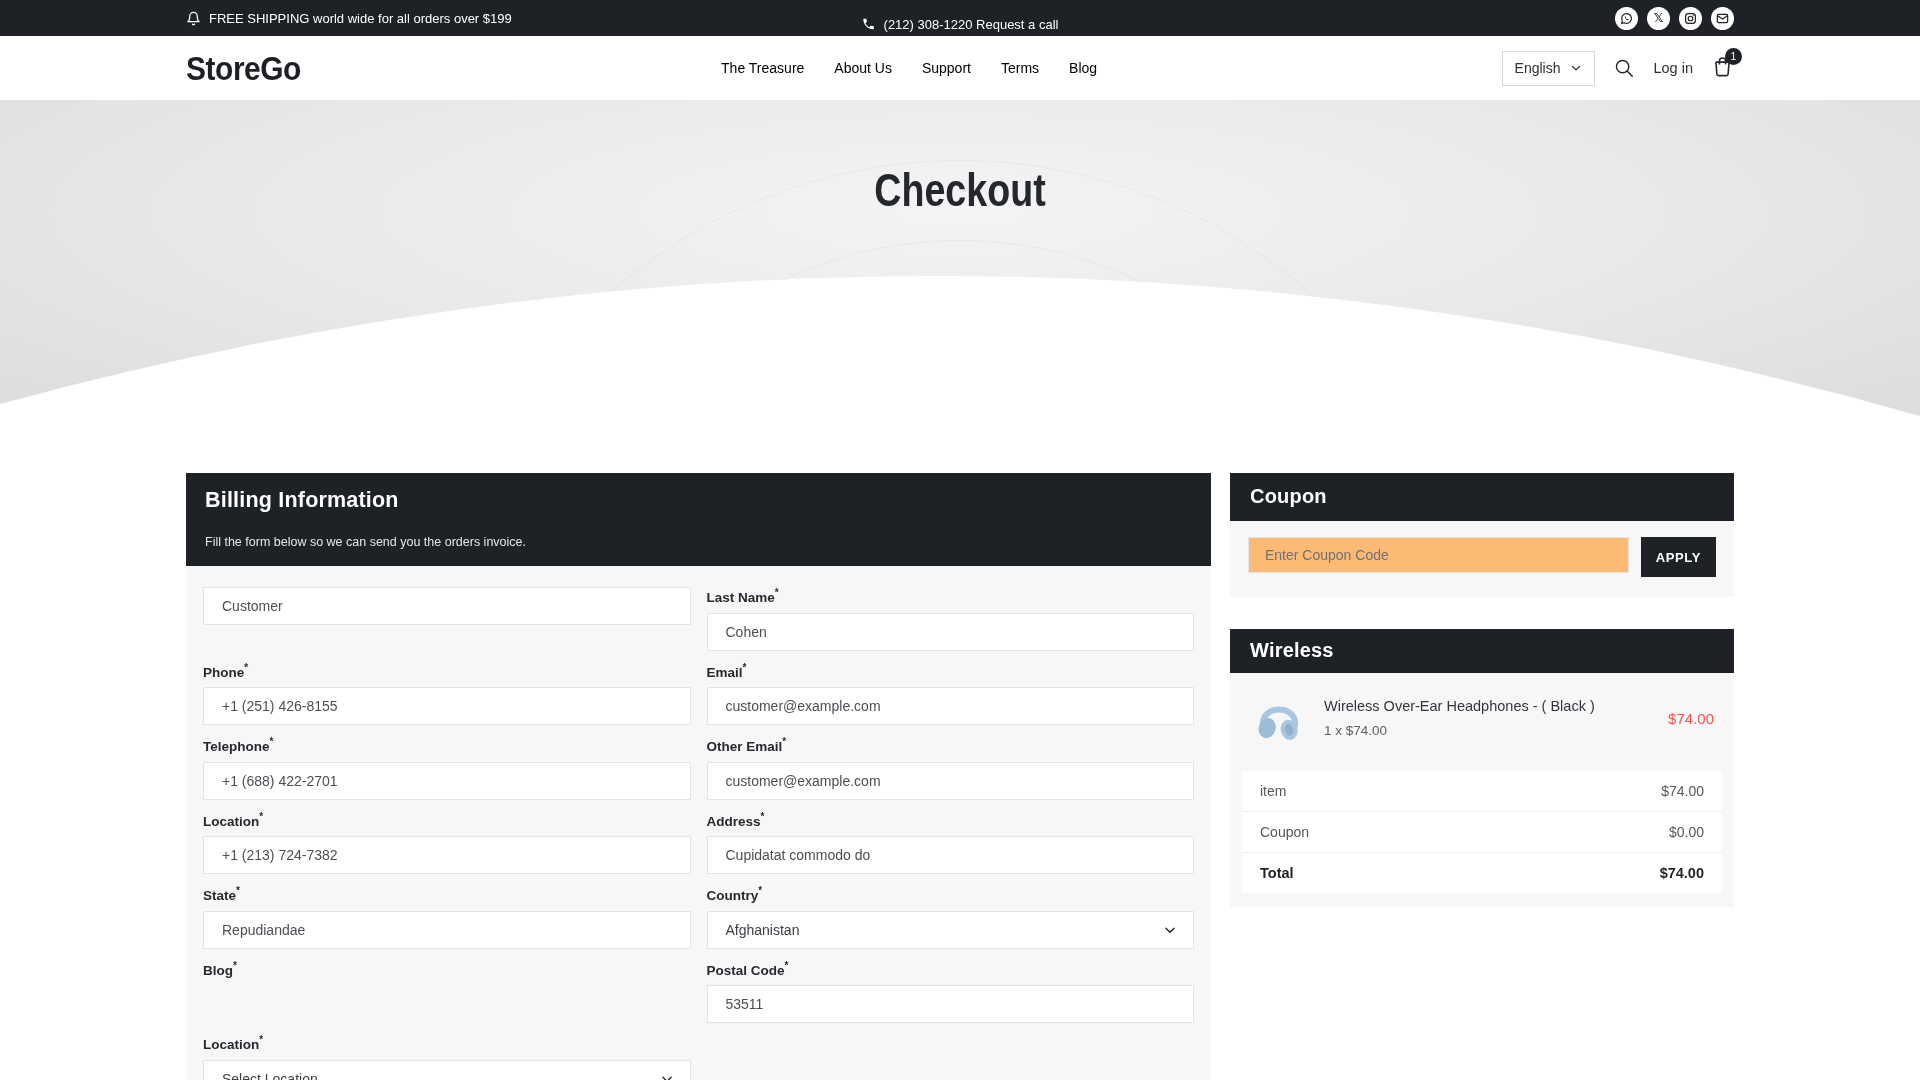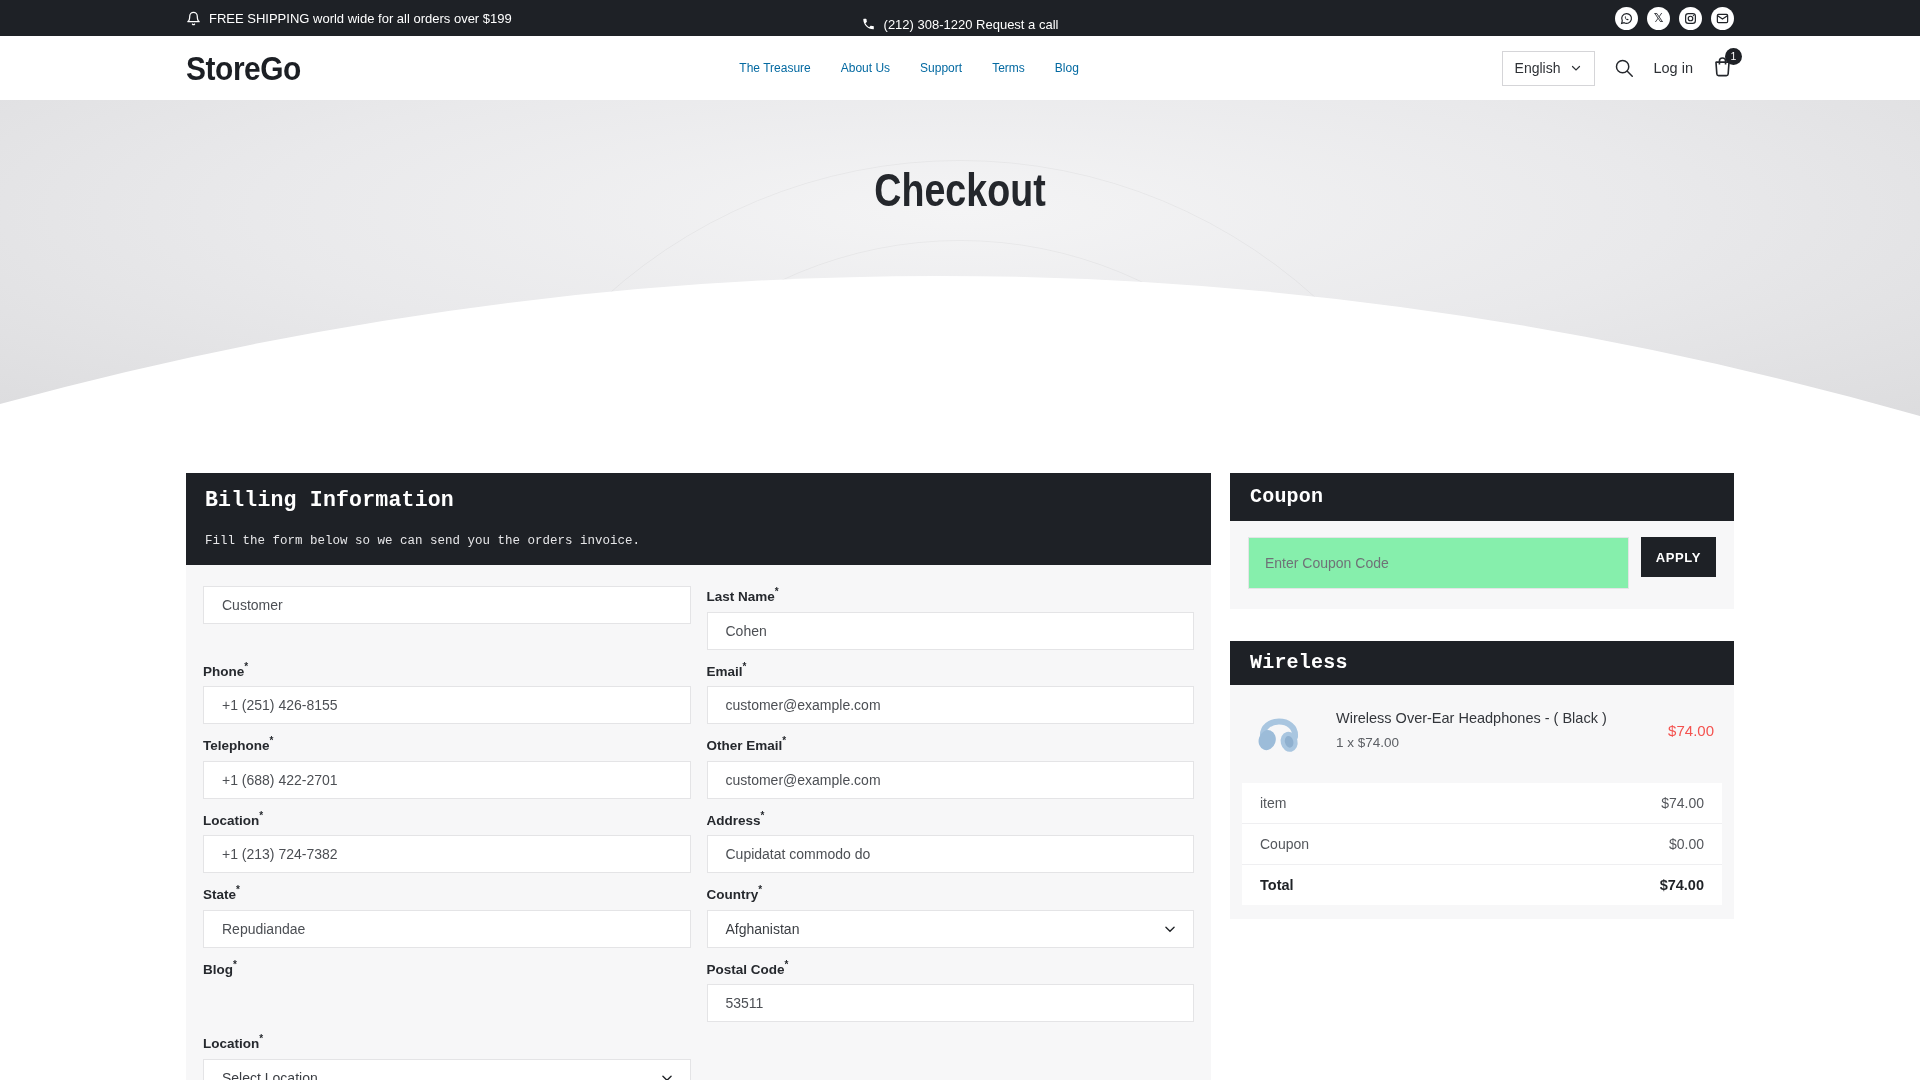--- a/index.html
+++ b/index.html
@@ -19,21 +19,21 @@
   .soc svg { width:13px; height:13px; }
   .soc .xglyph { font-size:12px; font-weight:800; color:#1e2126; line-height:1; }
 
   
   .header { height:64px; background:#fff; }
   .header .container { height:100%; display:flex; align-items:center; }
   .logo { font-size:34px; font-weight:700; color:#1c1f24; letter-spacing:-.5px;
     transform:scaleX(.88); transform-origin:left center; cursor:pointer; }
   .nav { position:absolute; left:50%; transform:translateX(-50%); display:flex; gap:30px; }
   .headmid { position:relative; flex:1; height:100%; display:flex; align-items:center; }
-  .nav a { font-size:12px; color:#0369a1; text-decoration:none; cursor:pointer; }
+  .nav a { font-size:14px; color:#000000; text-decoration:none; cursor:pointer; }
   .headright { display:flex; align-items:center; gap:18px; }
   .langbox { display:flex; align-items:center; gap:10px; border:1px solid #d5d5d8;
     background:#fff; height:35px; padding:0 12px; font-size:14px; color:#2e3136; cursor:pointer; }
   .langbox svg { width:12px; height:12px; }
   .iconbtn { background:none; border:none; cursor:pointer; display:flex; align-items:center; }
   .iconbtn svg { width:22px; height:22px; }
   .login { font-size:14.5px; color:#2e3136; cursor:pointer; }
   .cartwrap { position:relative; cursor:pointer; }
   .cartwrap svg { width:23px; height:23px; }
   .badge { position:absolute; top:-7px; right:-8px; width:17px; height:17px;
@@ -45,21 +45,21 @@
     background:radial-gradient(ellipse at 50% 35%, #f4f4f5 0%, #e9e9eb 52%, #dcdcde 100%); }
   .ring { position:absolute; border-radius:50%; border:1px solid rgba(0,0,0,.04); }
   .r1 { width:840px; height:840px; left:540px; top:140px; }
   .r2 { width:1060px; height:1060px; left:430px; top:60px; }
   .hero-title { position:relative; z-index:2; text-align:center; margin-top:62px;
     font-size:47px; font-weight:700; color:#24272c; transform:scaleX(.8); letter-spacing:0; }
   .swoosh { position:absolute; left:0; bottom:0; width:1920px; height:320px; z-index:1; }
 
   
   .main { display:flex; gap:19px; margin-top:53px; }
-  .panel-head { background:#1e2126; color:#fff;font-family:Liberation Mono, monospace; }
+  .panel-head { background:#1e2126; color:#fff; }
   .billing { width:1025px; }
   .billing .panel-head { padding:15px 19px 17px; }
   .billing-title { font-size:21.5px; font-weight:600; letter-spacing:.2px; }
   .billing-sub { font-size:12.5px; color:#e6e6e8; margin-top:22px; }
   .form { background:#f7f7f8; padding:21px 17px 40px;
     display:grid; grid-template-columns:1fr 1fr; column-gap:16px; }
   .field { margin-bottom:11px; }
   .field label { display:block; font-size:13.5px; font-weight:600; color:#26292e; margin-bottom:8px; }
   .field sup { font-size:10px; color:#26292e; }
   .tinput { width:100%; height:38px; background:#fff; border:1px solid #e4e4e6;
@@ -68,32 +68,32 @@
   .tselect { width:100%; height:38px; background:#fff; border:1px solid #e4e4e6;
     padding:0 16px 0 18px; font-size:14px; color:#3b3e43; display:flex;
     align-items:center; justify-content:space-between; cursor:pointer; }
   .tselect svg { width:14px; height:14px; }
 
   
   .rightcol { width:504px; }
   .coupon .panel-head { padding:12px 20px 13px; }
   .side-title { font-size:20px; font-weight:600; letter-spacing:.2px; }
   .coupon-body { background:#f7f7f8; padding:16px 18px 20px; display:flex; gap:12px; }
-  .coupon-input { flex:1; height:52px; background:#86efac; border:1px solid #e4e4e6;
+  .coupon-input { flex:1; height:36px; background:#fdba74; border:1px solid #e4e4e6;
     padding:0 16px; font-size:14px; color:#4c4f54; outline:none;
     font-family:"Liberation Sans","DejaVu Sans",sans-serif; }
   .coupon-input::placeholder { color:#6f7277; }
   .apply-btn { height:40px; padding:0 15px; background:#1e2126; color:#fff;
     border:none; font-size:13px; font-weight:700; letter-spacing:.6px; cursor:pointer;
     font-family:"Liberation Sans","DejaVu Sans",sans-serif; }
 
   .summary { margin-top:32px; }
   .summary .panel-head { padding:10px 20px 11px; }
   .summary-body { background:#f7f7f8; padding:0 0 14px; }
-  .prod { display:flex; align-items:center; padding:16px 20px 18px;gap:12px; }
+  .prod { display:flex; align-items:center; padding:16px 20px 18px; }
   .thumb { width:58px; height:58px; flex:0 0 58px; display:flex; align-items:center; justify-content:center; }
   .prod-info { margin-left:16px; flex:1; }
   .prod-name { font-size:14.5px; color:#33363b; }
   .prod-qty { font-size:13.5px; color:#5d6065; margin-top:9px; }
   .prod-price { font-size:15px; color:#f4524f; margin-left:12px; white-space:nowrap; }
   .totals { background:#fff; margin:6px 12px 0; }
   .trow { display:flex; justify-content:space-between; align-items:center;
     padding:12px 18px; border-bottom:1px solid #efeff1; font-size:14px; color:#54575c; }
   .trow:last-child { border-bottom:none; }
   .trow.total { font-weight:700; color:#1f2226; font-size:14.5px; }

